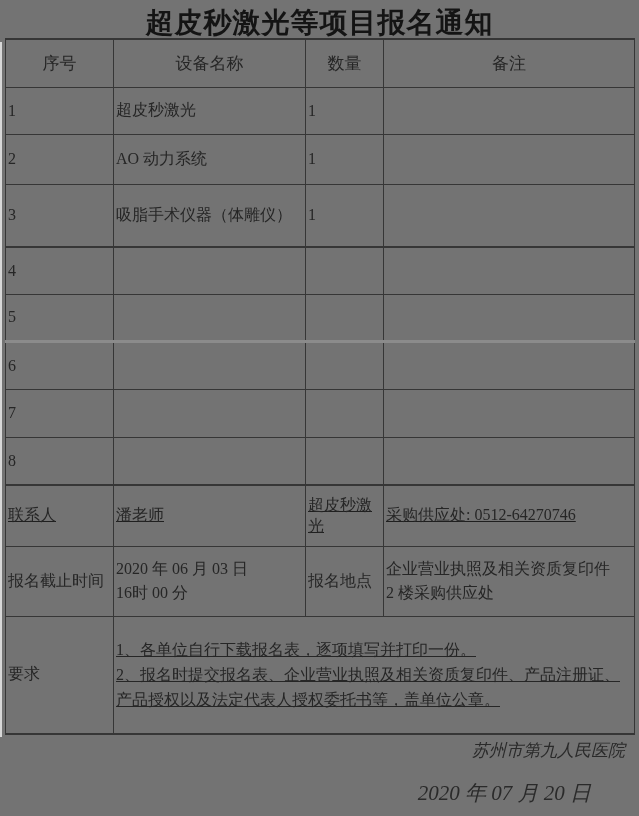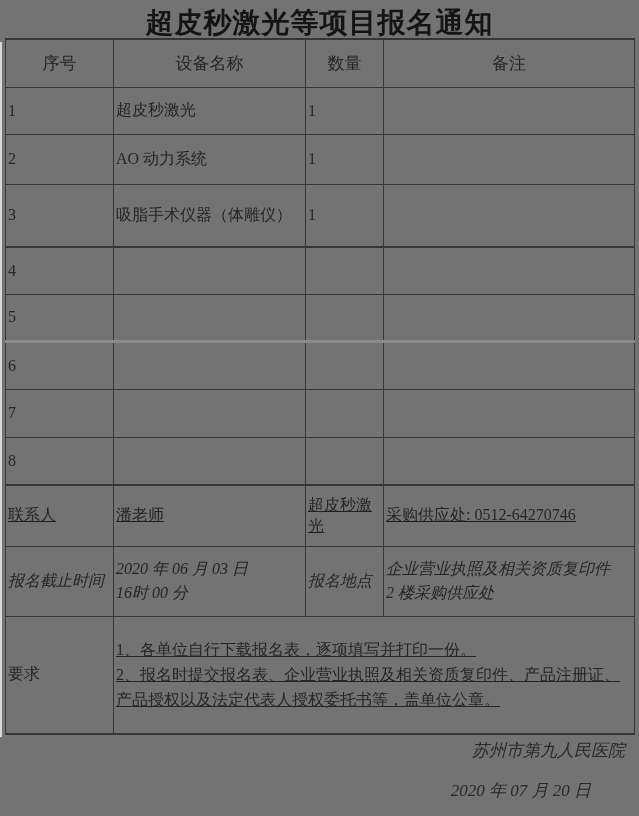--- a/index.html
+++ b/index.html
@@ -60,21 +60,21 @@
   tr.r-3 { height: 63px; }
   tr.r-4 { height: 47px; }
   tr.r-4 td { border-top-width: 2px; }
   tr.r-5 { height: 47px; }
   tr.r-6 { height: 48px; }
   tr.r-6 td { border-top: 3px solid #8b8b8b; }
   tr.r-7 { height: 48px; }
   tr.r-8 { height: 48px; }
   tr.r-contact { height: 61px; text-decoration: underline; }
   tr.r-contact td { border-top-width: 2px; }
-  tr.r-deadline { height: 70px; font-style: italic; }
+  tr.r-deadline { height: 70px; }
   tr.r-req { height: 118px; }
   tr.r-req td { border-bottom-width: 2px; }
   td.vtop { vertical-align: top; padding-top: 6px; }
   td.name-low { vertical-align: middle; padding-top: 14px; }
   td.seq-high { vertical-align: top; padding-top: 9px; }
   .two-line { line-height: 24px; }
   td.req-body {
     text-align: left;
     padding-left: 12px;
     padding-right: 14px;
@@ -90,21 +90,21 @@
     text-align: right;
     padding-right: 14px;
     font-size: 17px;
     height: 22px;
     color: #2a2a2a;
   }
   .footer-date {
     margin-top: 18px;
     text-align: right;
     padding-right: 48px;
-    font-size: 17px;
+    font-size: 21px;
     height: 22px;
     color: #2a2a2a;
   }
 </style>
 </head>
 <body>
 
 <div class="page">
   <div class="scan-edge"></div>
 

